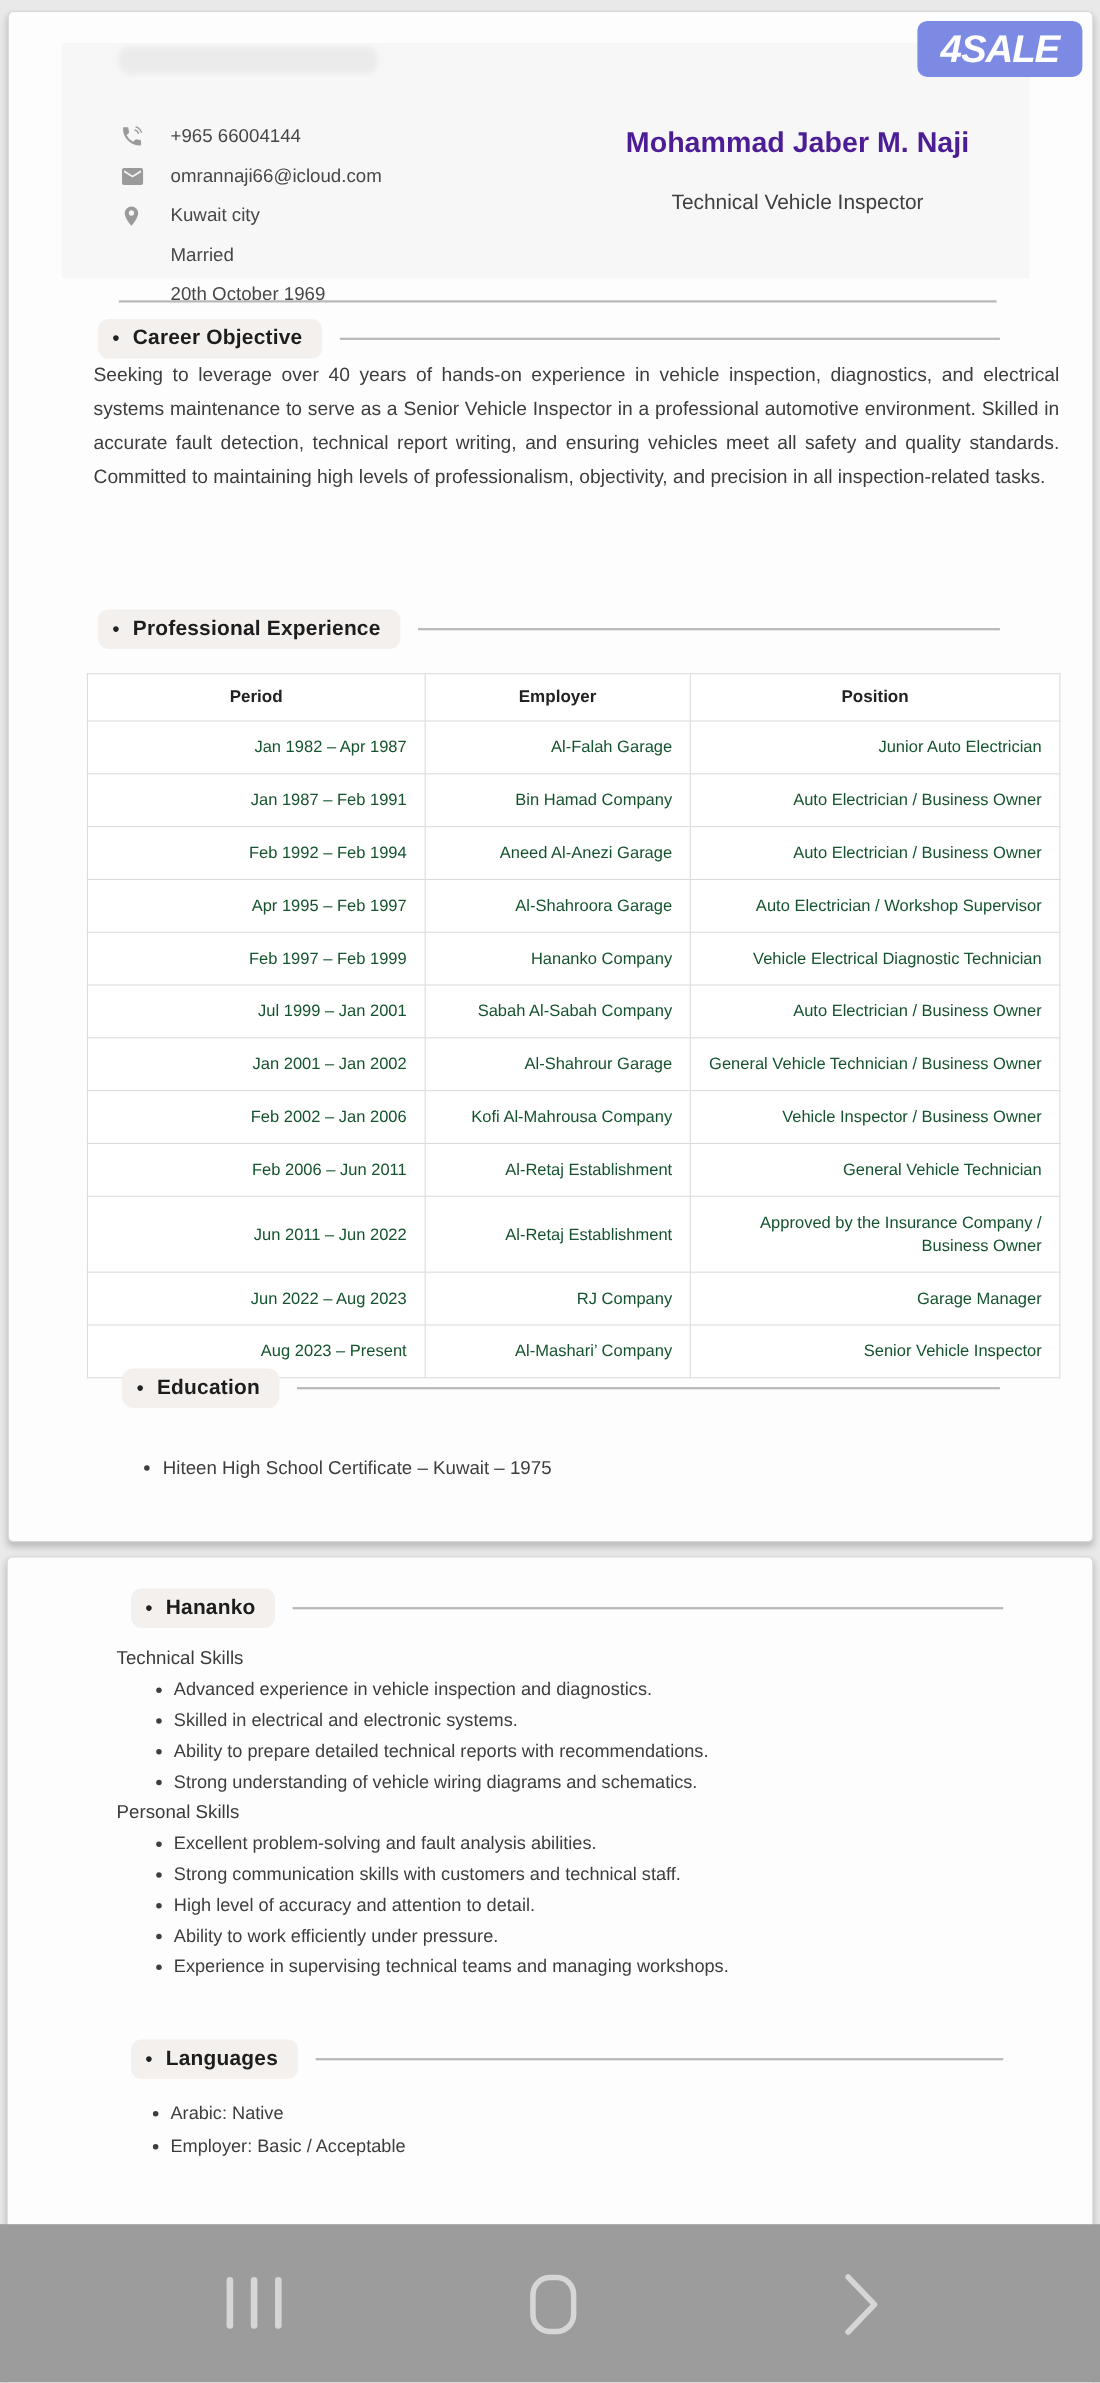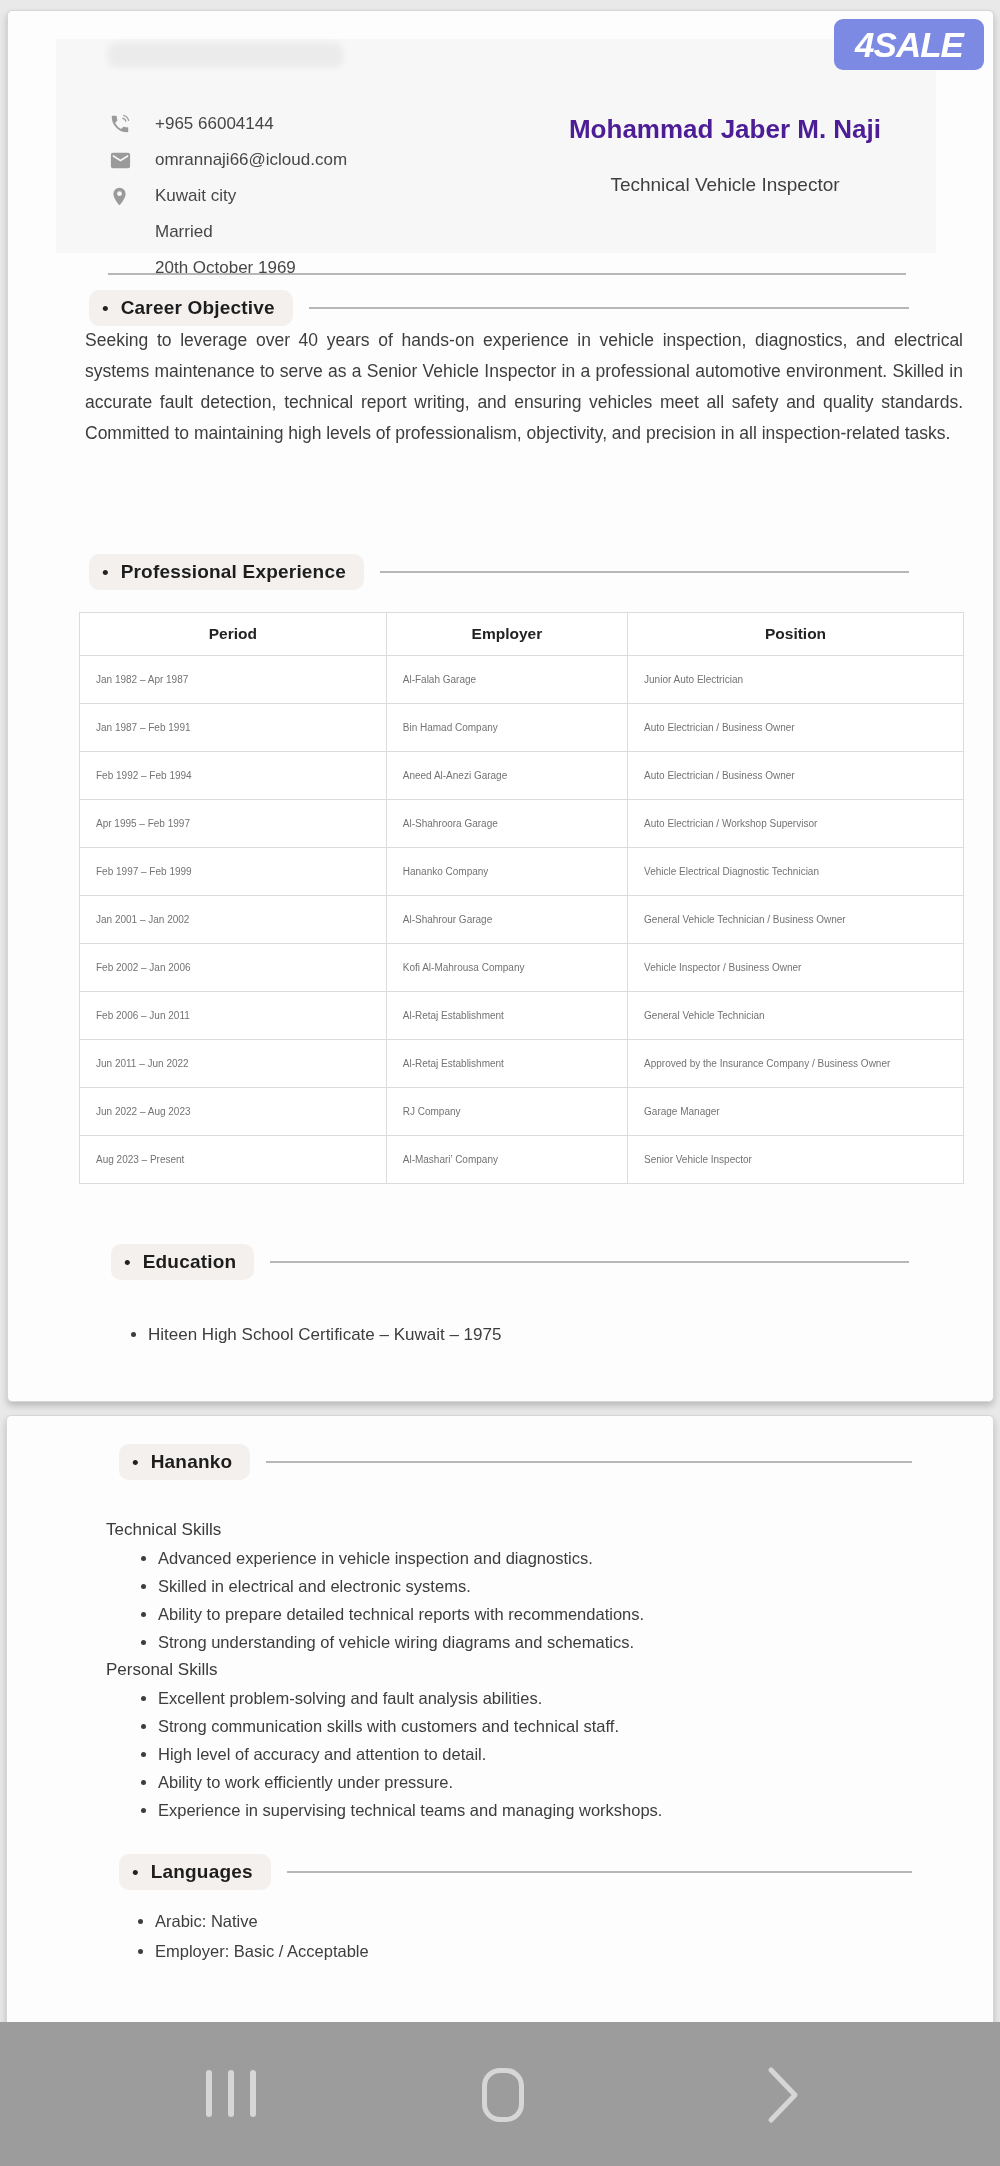--- a/index.html
+++ b/index.html
@@ -45,33 +45,33 @@
 
   
   .objective{position:absolute;left:77px;top:314px;width:878px;
     font-size:17.5px;line-height:31px;color:#3d3d3d;text-align:justify;}
 
   
   .exp-table{position:absolute;left:71px;top:601px;width:885px;
     border-collapse:collapse;background:#fff;}
   .exp-table th,.exp-table td{border:1px solid #dcdcdc;}
   .exp-table th{font-size:15.5px;font-weight:bold;color:#222;text-align:center;padding:12px 8px;}
-  .exp-table td{font-size:10px;color:#737373;text-align:left;padding:13px 16px;line-height:21px;}
+  .exp-table td{font-size:15px;color:#14532d;text-align:right;padding:13px 16px;line-height:21px;}
   .exp-table col.c1{width:34.7%;}
   .exp-table col.c2{width:27.3%;}
   .exp-table col.c3{width:38%;}
 
   
   ul.bullets{margin:0;padding-left:22px;list-style:disc;}
   ul.bullets li{color:#3d3d3d;}
   .edu-list{position:absolute;left:118px;top:1283px;font-size:17px;}
   .edu-list li{line-height:30px;margin-top:26px;}
 
   
-  .skills-content{position:absolute;left:99px;top:100px;width:820px;}
+  .skills-content{position:absolute;left:99px;top:78px;width:820px;}
   .skill-group-label{font-size:17px;color:#3a3a3a;line-height:28px;}
   .skills-content ul.bullets{margin-left:30px;}
   .skills-content li{font-size:16.5px;line-height:28px;}
   .lang-list{position:absolute;left:126px;top:490px;font-size:16.5px;}
   .lang-list li{line-height:30px;}
 
   
   .navbar{position:absolute;left:0;top:2022px;width:1000px;height:144px;background:#9c9c9c;z-index:9;}
   .navbtn{position:absolute;background:none;border:none;padding:0;cursor:pointer;}
   .recents{left:206px;top:48px;width:50px;height:48px;display:flex;justify-content:space-between;}
@@ -182,20 +182,25 @@
         </tr>
         <tr>
           <td>Apr 1995 – Feb 1997</td>
           <td>Al-Shahroora Garage</td>
           <td>Auto Electrician / Workshop Supervisor</td>
         </tr>
         <tr>
           <td>Feb 1997 – Feb 1999</td>
           <td>Hananko Company</td>
           <td>Vehicle Electrical Diagnostic Technician</td>
+        </tr>
+        <tr>
+          <td>Jul 1999 – Jan 2001</td>
+          <td>Sabah Al-Sabah Company</td>
+          <td>Auto Electrician / Business Owner</td>
         </tr>
         <tr>
           <td>Jan 2001 – Jan 2002</td>
           <td>Al-Shahrour Garage</td>
           <td>General Vehicle Technician / Business Owner</td>
         </tr>
         <tr>
           <td>Feb 2002 – Jan 2006</td>
           <td>Kofi Al-Mahrousa Company</td>
           <td>Vehicle Inspector / Business Owner</td>

